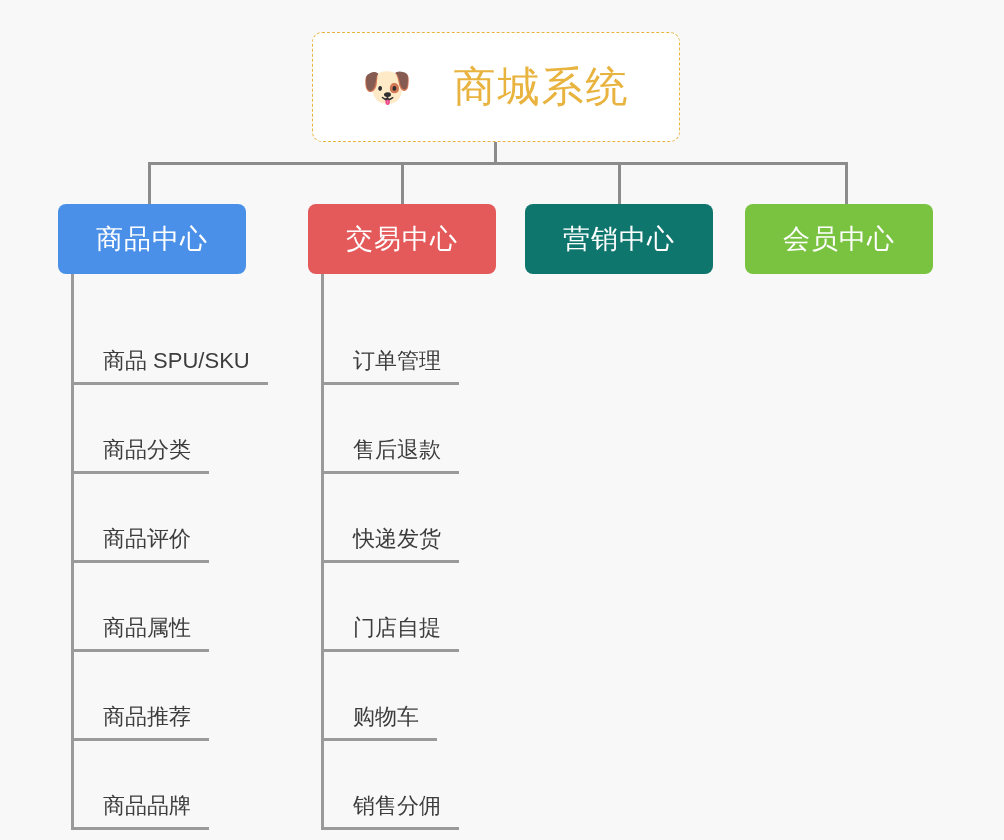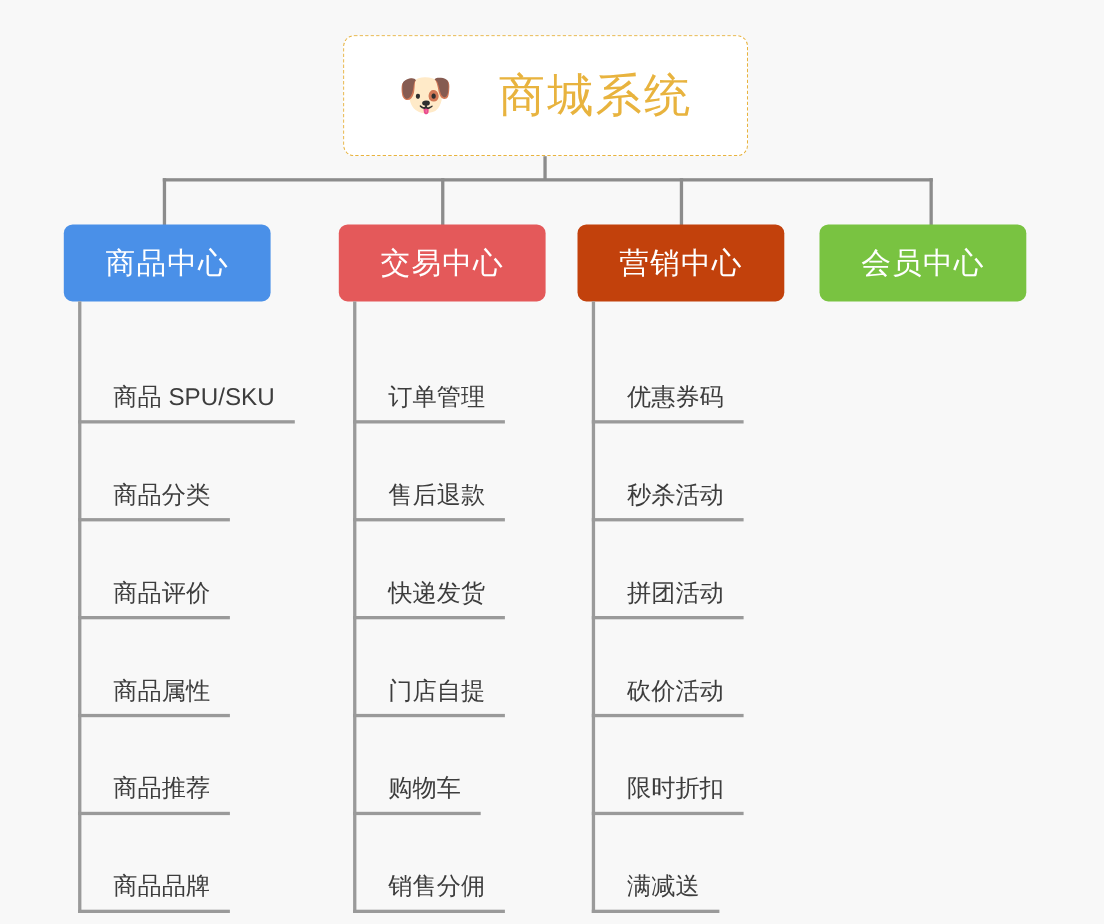--- a/index.html
+++ b/index.html
@@ -165,42 +165,22 @@
       <div class="leaf">
         <span class="leaf-label">商品推荐</span>
       </div>
       <div class="leaf">
         <span class="leaf-label">商品品牌</span>
       </div>
     </div>
   </div>
 
   <div class="branch" style="left:525px;">
-    <div class="branch-header" style="background:#c2410c;">
+    <div class="branch-header" style="background:#0f766e;">
       <span>营销中心</span>
-    </div>
-    <div class="branch-body">
-      <div class="leaf">
-        <span class="leaf-label">优惠券码</span>
-      </div>
-      <div class="leaf">
-        <span class="leaf-label">秒杀活动</span>
-      </div>
-      <div class="leaf">
-        <span class="leaf-label">拼团活动</span>
-      </div>
-      <div class="leaf">
-        <span class="leaf-label">砍价活动</span>
-      </div>
-      <div class="leaf">
-        <span class="leaf-label">限时折扣</span>
-      </div>
-      <div class="leaf">
-        <span class="leaf-label">满减送</span>
-      </div>
     </div>
   </div>
 
   <div class="branch" style="left:745px;font-family:Liberation Serif, serif;">
     <div class="branch-header" style="background:#79c341;">
       <span>会员中心</span>
     </div>
   </div>
 
 </div>

